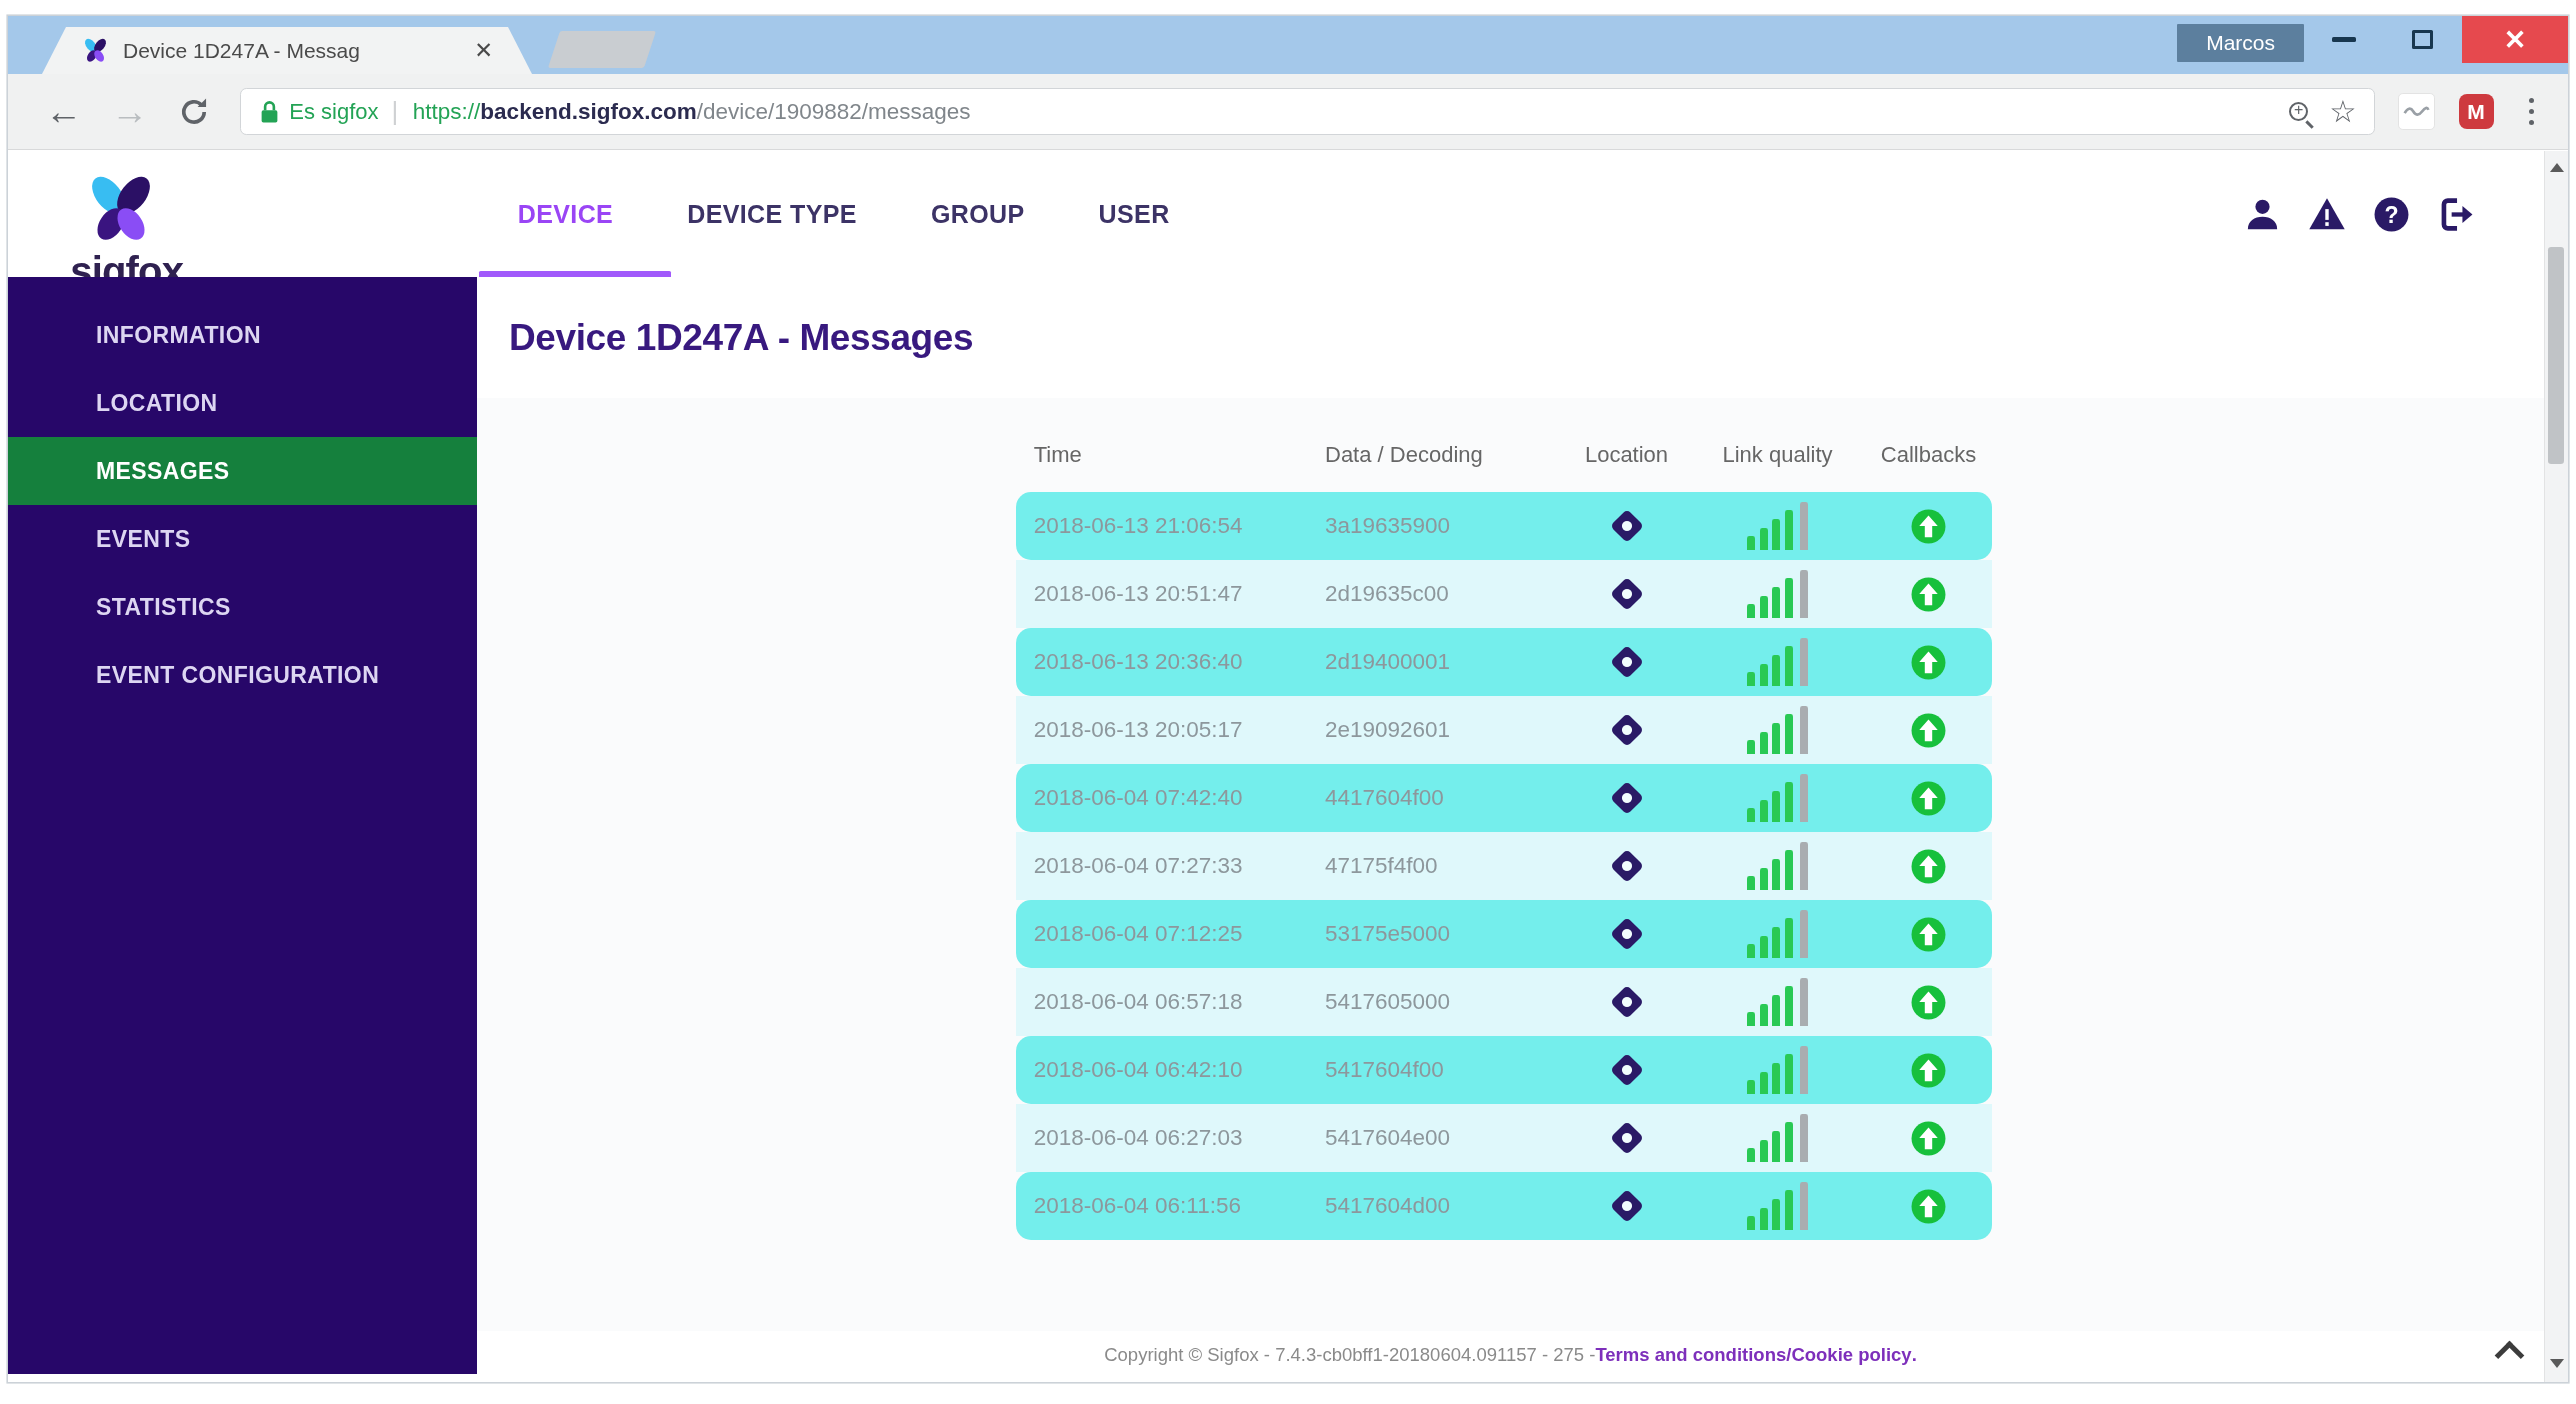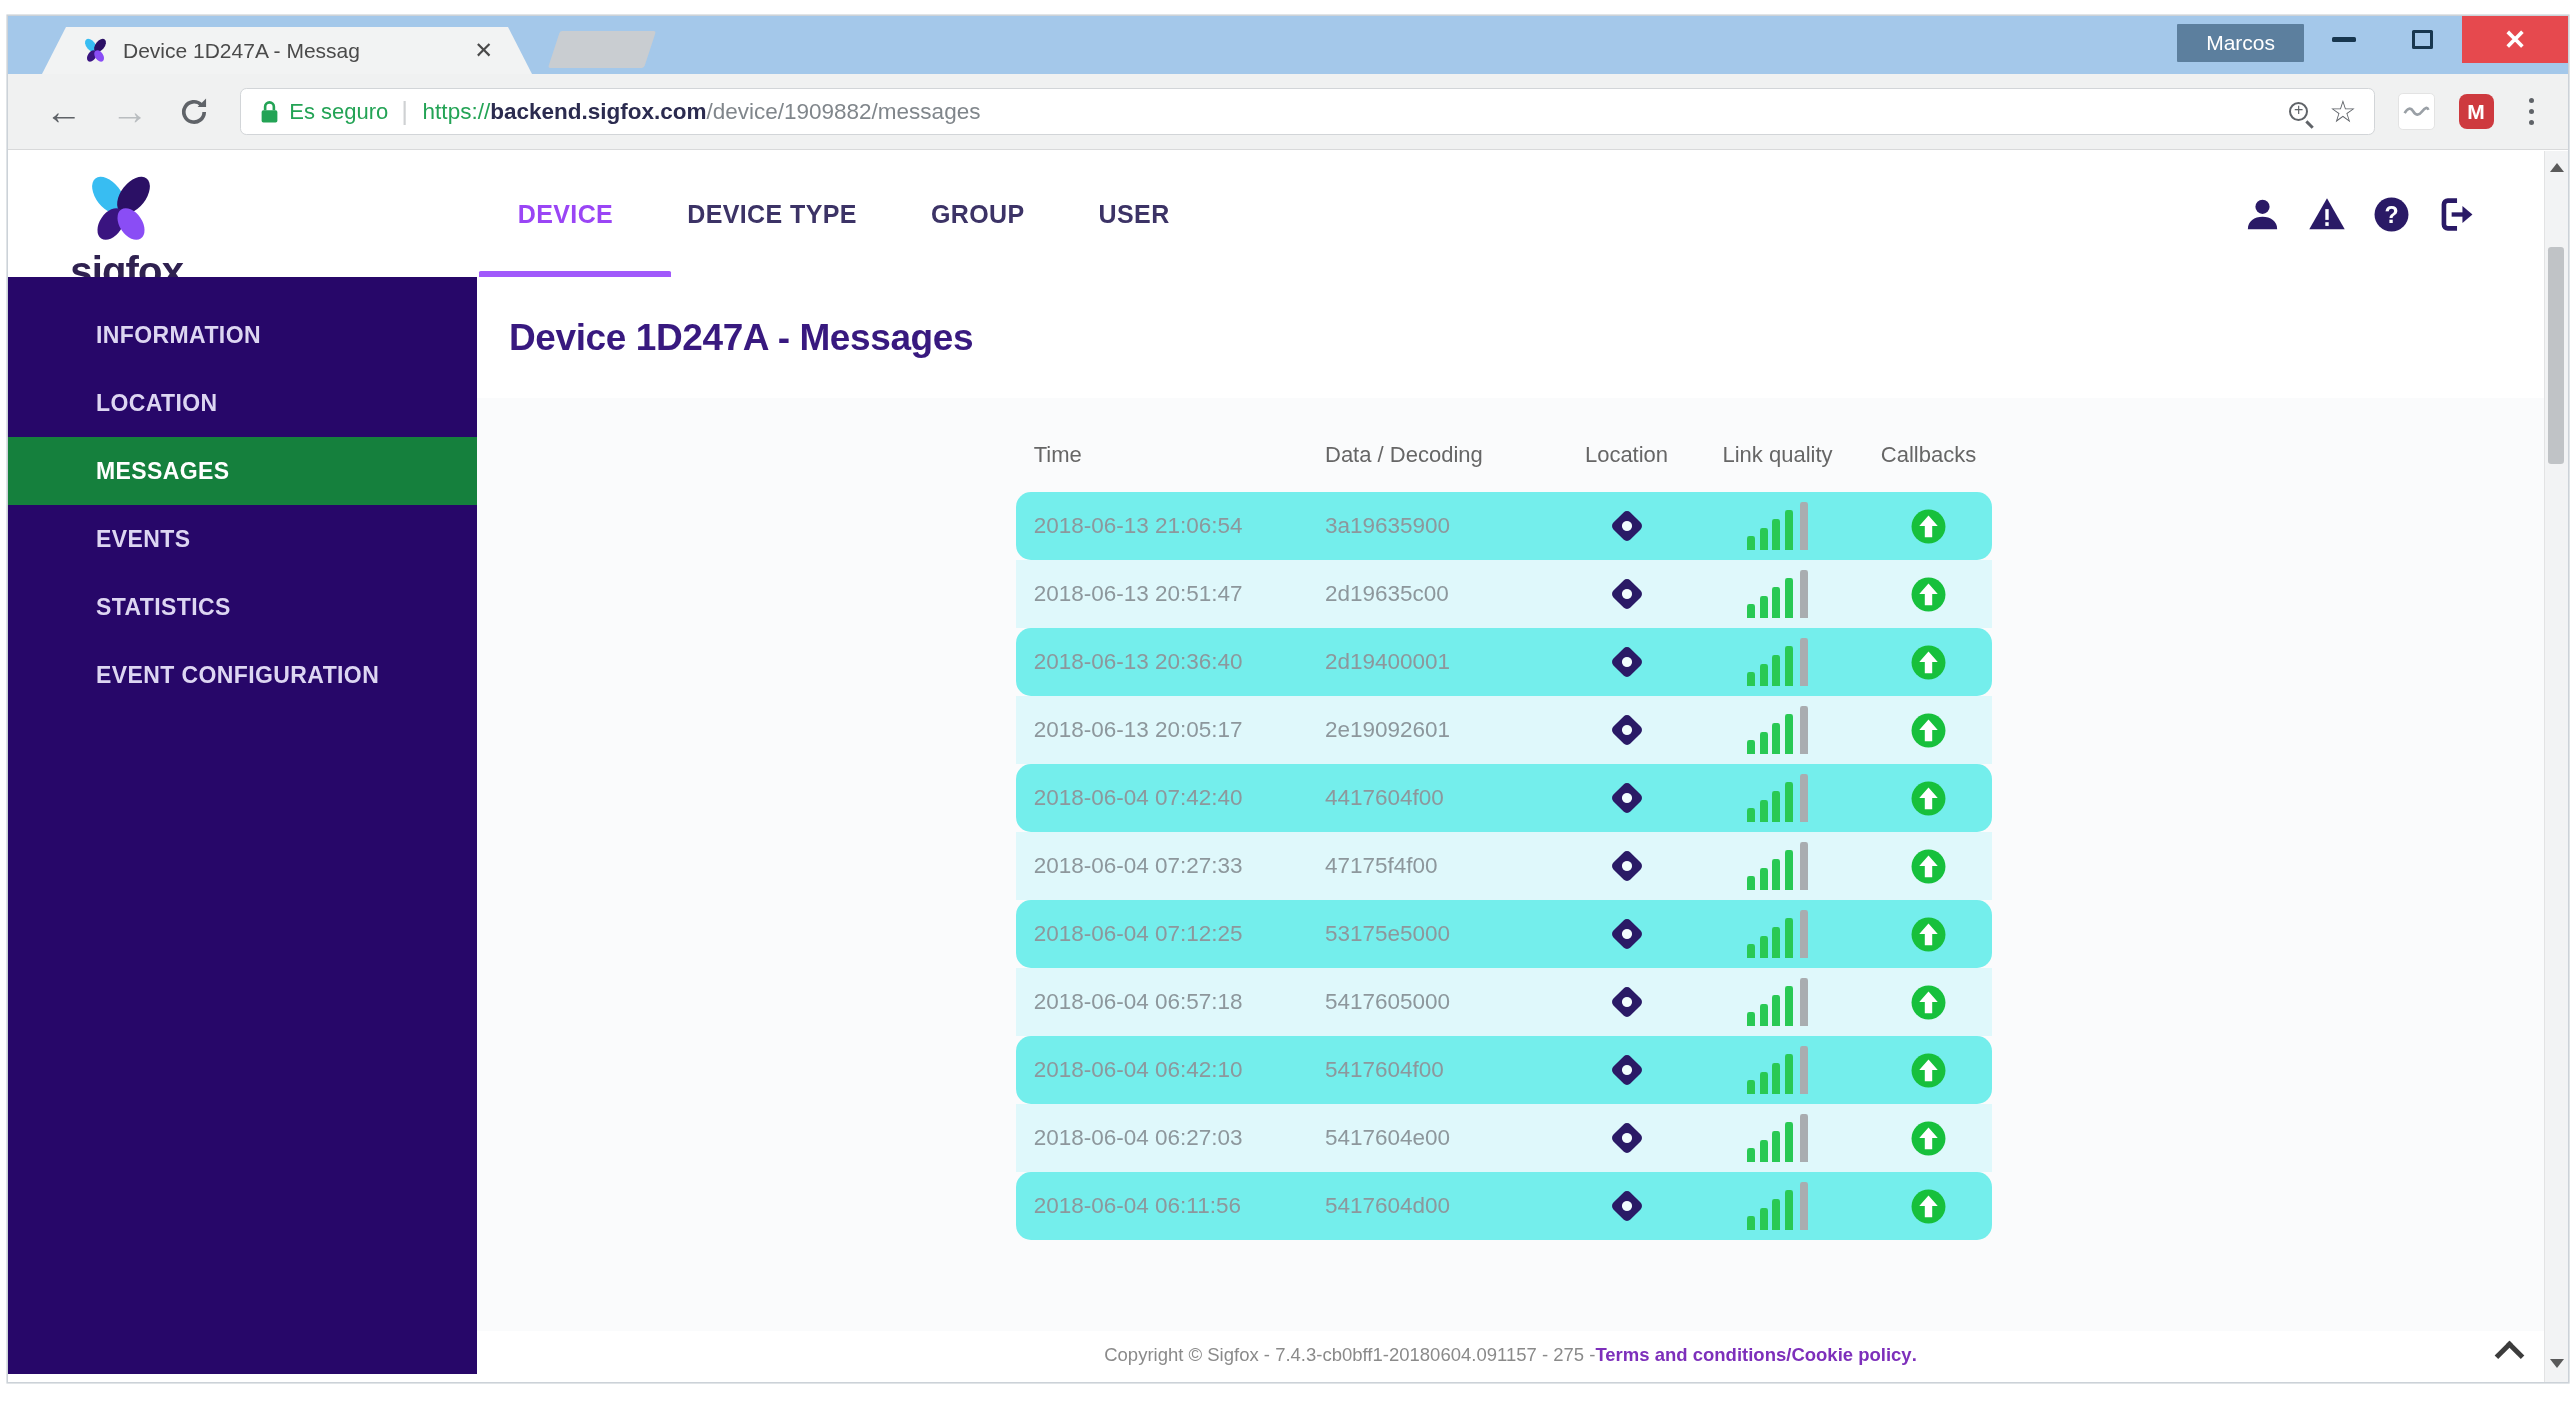--- a/index.html
+++ b/index.html
@@ -147,21 +147,21 @@
         <svg width="34" height="34" viewBox="0 0 24 24">
           <path d="M19.2 12a7.2 7.2 0 1 1-2.1-5.1" fill="none" stroke="#5f6368" stroke-width="2.6"></path>
           <path d="M20.5 2.5v6h-6z" fill="#5f6368"></path>
         </svg>
       </span>
       <div class="addressbar">
         <svg width="21" height="26" viewBox="0 0 24 28">
           <rect x="3" y="12" width="18" height="14" rx="2" fill="#23a355"></rect>
           <path d="M7 12V8a5 5 0 0 1 10 0v4" fill="none" stroke="#23a355" stroke-width="3"></path>
         </svg>
-        <span class="secure-label">Es seguro</span>
+        <span class="secure-label">Es sigfox</span>
         <span class="addr-sep">|</span>
         <span class="url"><span class="scheme">https://</span><span class="host">backend.sigfox.com</span><span>/device/1909882/messages</span></span>
         <span class="addr-icons">
           <i class="zoom-glyph"></i>
           <span class="star-glyph">☆</span>
         </span>
       </div>
       <div class="ext-row">
         <span class="ext-white">
           <svg width="27" height="19" viewBox="0 0 34 24">

